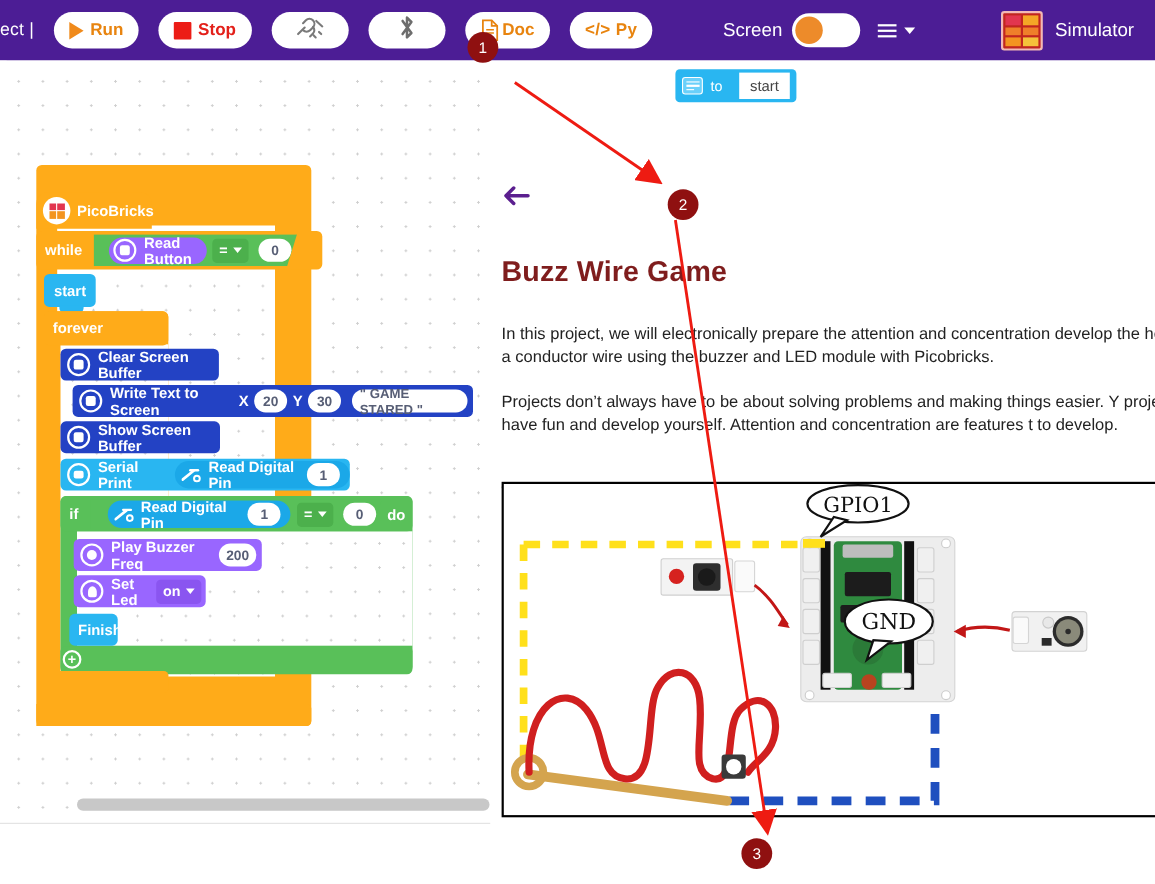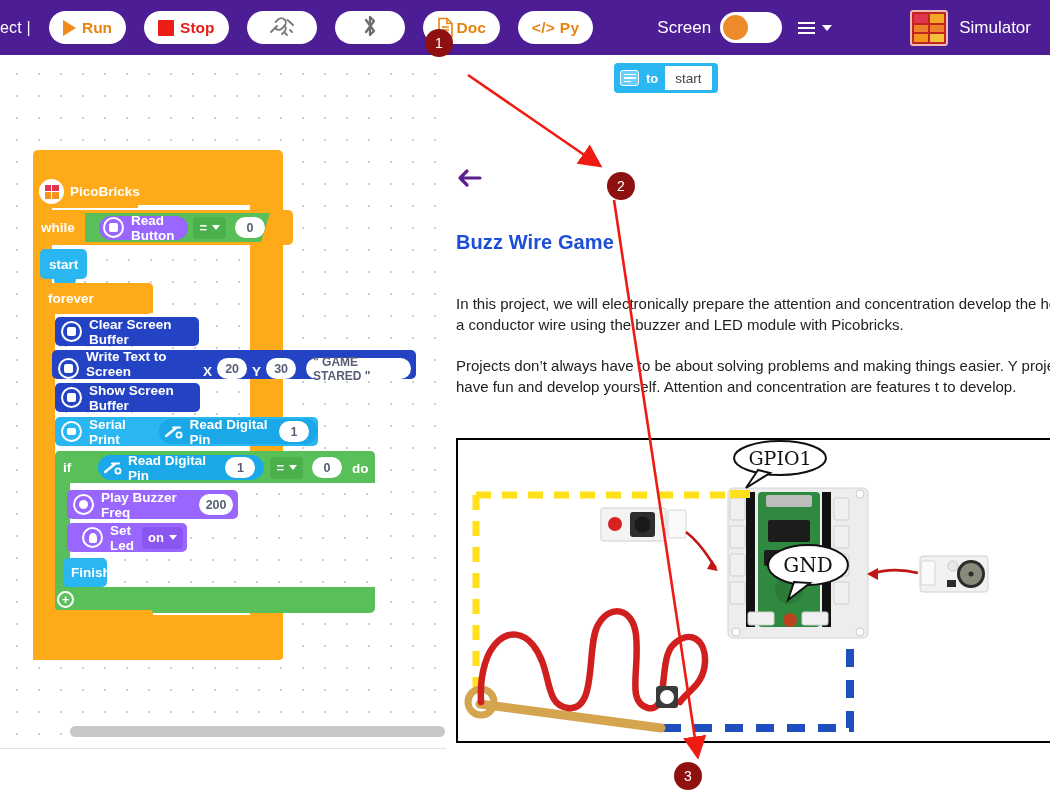--- a/index.html
+++ b/index.html
@@ -122,29 +122,29 @@
   #doc-topblock {
     position: absolute; left: 168px; top: 8px; height: 30px; background: #29b6f1;
     border-radius: 4px; display: flex; align-items: center; padding: 0 6px;
   }
   #doc-topblock .cm-icon {
     width: 19px; height: 16px; background: #6ad0fa; border: 1.5px solid #ffffff;
     border-radius: 3px; margin-right: 7px; display:flex; flex-direction:column;
     justify-content:center; gap:2px; padding:2px 2.5px;
   }
   #doc-topblock .cm-icon i { display:block; height:1.6px; background:#fff; }
-  #doc-topblock .to-lbl { color: #ffffff; font-size: 13px; font-weight: bold; margin-right: 7px; }
+  #doc-topblock .to-lbl { color: #ffffff; font-size: 13px; font-weight: normal; margin-right: 15px; }
   #doc-topblock .start-fld {
     background: #ffffff; color: #444; font-size: 13.5px; padding: 3px 10px;
     height: 24px; display:flex; align-items:center;
   }
   #back-arrow { position: absolute; left: 10px; top: 112px; cursor: pointer; }
   #doc-title {
-    position: absolute; left: 10px; top: 176px; font-size: 20px; font-weight: bold;
-    color: #1d4ed8; letter-spacing: .1px;
+    position: absolute; left: 10px; top: 176px; font-size: 26px; font-weight: bold;
+    color: #7f1d1d; letter-spacing: .1px;
   }
   .doc-para {
     position: absolute; left: 10px; width: 640px; font-size: 15px; color: #222222;
     line-height: 21px;
   }
   #para1 { top: 238px; }
   #para2 { top: 300px; }
   #wiring-head {
     position: absolute; left: 10px; top: 385px; font-size: 15px; font-weight: bold; color: #111;
   }
@@ -299,21 +299,21 @@
       <span>forever</span>
     </div>
 
     <div class="blk" style="left:55px; top:262px; width:144px; height:29px; background:#2342c4; padding-left:6px;">
       <span class="mod-icon">
           <span class="mod-inner" style="border-radius:2px;"></span>
         </span>
       <span>Clear Screen Buffer</span>
     </div>
 
-    <div class="blk" style="left:52px; top:295px; width:364px; height:29px; background:#2342c4; padding-left:6px;align-items:flex-end;">
+    <div class="blk" style="left:66px; top:295px; width:364px; height:29px; background:#2342c4; padding-left:6px;">
       <span class="mod-icon">
           <span class="mod-inner" style="border-radius:2px;"></span>
         </span>
       <span>Write Text to Screen</span>
       <span style="margin-left:6px;">X</span>
       <span class="num-field">20</span>
       <span>Y</span>
       <span class="num-field">30</span>
       <span class="txt-field">" GAME STARED "</span>
     </div>
@@ -374,21 +374,21 @@
     </div>
 
     <div class="blk" style="left:67px; top:435px; width:171px; height:29px; background:#9966ff; padding-left:6px;">
       <span class="mod-icon">
           <span class="mod-inner" style="border-radius:50%;"></span>
         </span>
       <span>Play Buzzer  Freq</span>
       <span class="num-field">200</span>
     </div>
 
-    <div class="blk" style="left:67px; top:468px; width:120px; height:29px; background:#9966ff; padding-left:15px;">
+    <div class="blk" style="left:67px; top:468px; width:120px; height:29px; background:#9966ff; padding-left:6px;">
       <span class="mod-icon">
           <span class="mod-inner" style="border-radius:50% 50% 2px 2px;width:8px;height:10px;"></span>
         </span>
       <span>Set Led</span>
       <span class="drop-field" style="background:#8a55f0;border-radius:4px;height:22px;margin-left:6px;">
         <span>on</span>
         <span class="dd-caret"></span>
       </span>
     </div>
 

